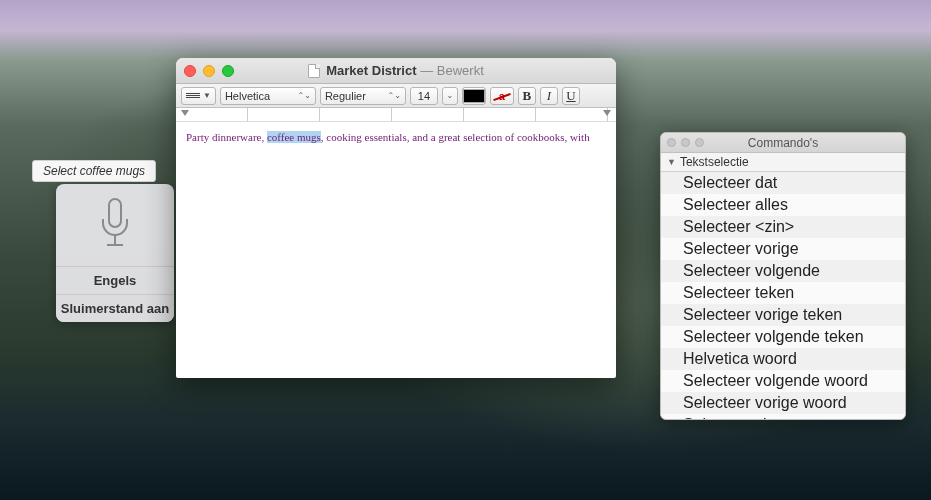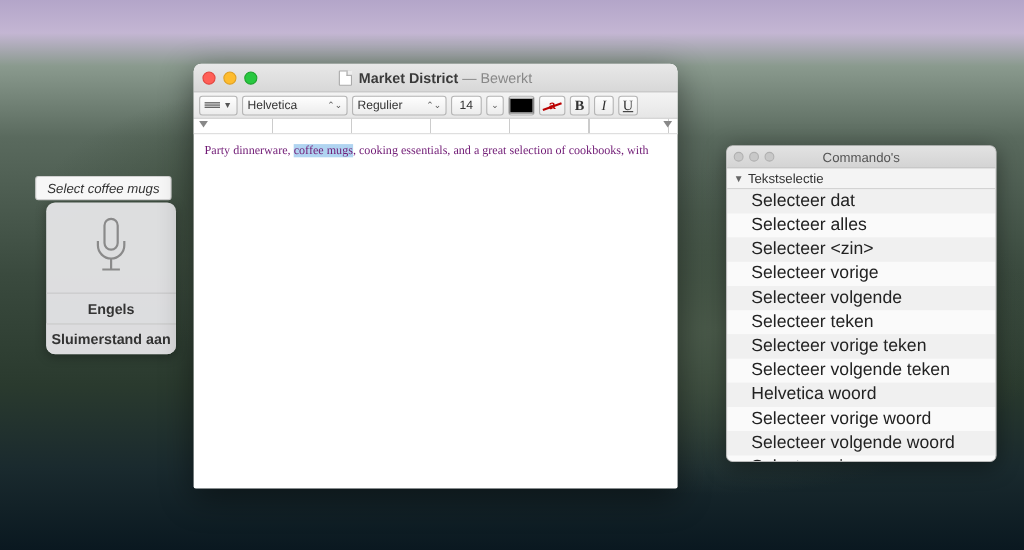--- a/index.html
+++ b/index.html
@@ -22,42 +22,42 @@
   .speech-bubble {
     position: absolute; left: 32px; top: 160px;
     background: #f7f7f7; border: 1px solid #d0d0d0;
     padding: 3px 10px; border-radius: 3px;
     font-style: italic; font-size: 12px; color: #333;
     z-index: 5;
   }
 
   
   .mic-panel {
-    position: absolute; left: 42px; top: 184px; width: 118px;
+    position: absolute; left: 56px; top: 184px; width: 118px;
     background: rgba(230,230,232,0.95); border-radius: 8px;
     box-shadow: 0 2px 10px rgba(0,0,0,0.3);
     z-index: 4; overflow: hidden;
   }
   .mic-icon-wrap {
     display: flex; align-items: center; justify-content: center;
     height: 82px;
   }
   .mic-lang {
     text-align: center; font-size: 13px; font-weight: 600;
     padding: 6px 0; border-top: 1px solid #c8c8c8; color: #333;
   }
   .mic-sleep {
     text-align: center; font-size: 13px; font-weight: 600;
     padding: 6px 0; border-top: 1px solid #c8c8c8;
     background: #dcdcde; color: #333;
   }
 
   
   .window {
-    position: absolute; left: 176px; top: 58px; width: 440px; height: 386px;
+    position: absolute; left: 176px; top: 58px; width: 440px; height: 320px;
     background: #fff; border-radius: 7px 7px 2px 2px;
     box-shadow: 0 8px 30px rgba(0,0,0,0.45);
     z-index: 6; display: flex; flex-direction: column; overflow: hidden;
   }
   .titlebar {
     height: 26px; display: flex; align-items: center;
     background: linear-gradient(#e8e8e8,#d8d8d8);
     border-bottom: 1px solid #b8b8b8;
     padding: 0 8px; position: relative;
   }
@@ -252,18 +252,18 @@
   <div class="cmd-list">
     <div class="cmd-item"><span>Selecteer dat</span></div>
     <div class="cmd-item"><span>Selecteer alles</span></div>
     <div class="cmd-item"><span>Selecteer &lt;zin&gt;</span></div>
     <div class="cmd-item"><span>Selecteer vorige</span></div>
     <div class="cmd-item"><span>Selecteer volgende</span></div>
     <div class="cmd-item"><span>Selecteer teken</span></div>
     <div class="cmd-item"><span>Selecteer vorige teken</span></div>
     <div class="cmd-item"><span>Selecteer volgende teken</span></div>
     <div class="cmd-item"><span>Helvetica woord</span></div>
+    <div class="cmd-item"><span>Selecteer volgende woord</span></div>
     <div class="cmd-item"><span>Selecteer vorige woord</span></div>
-    <div class="cmd-item"><span>Selecteer volgende woord</span></div>
     <div class="cmd-item"><span>Selecteer zin</span></div>
     <div class="cmd-item cut"></div>
   </div>
 </div>
 
 </body></html>

